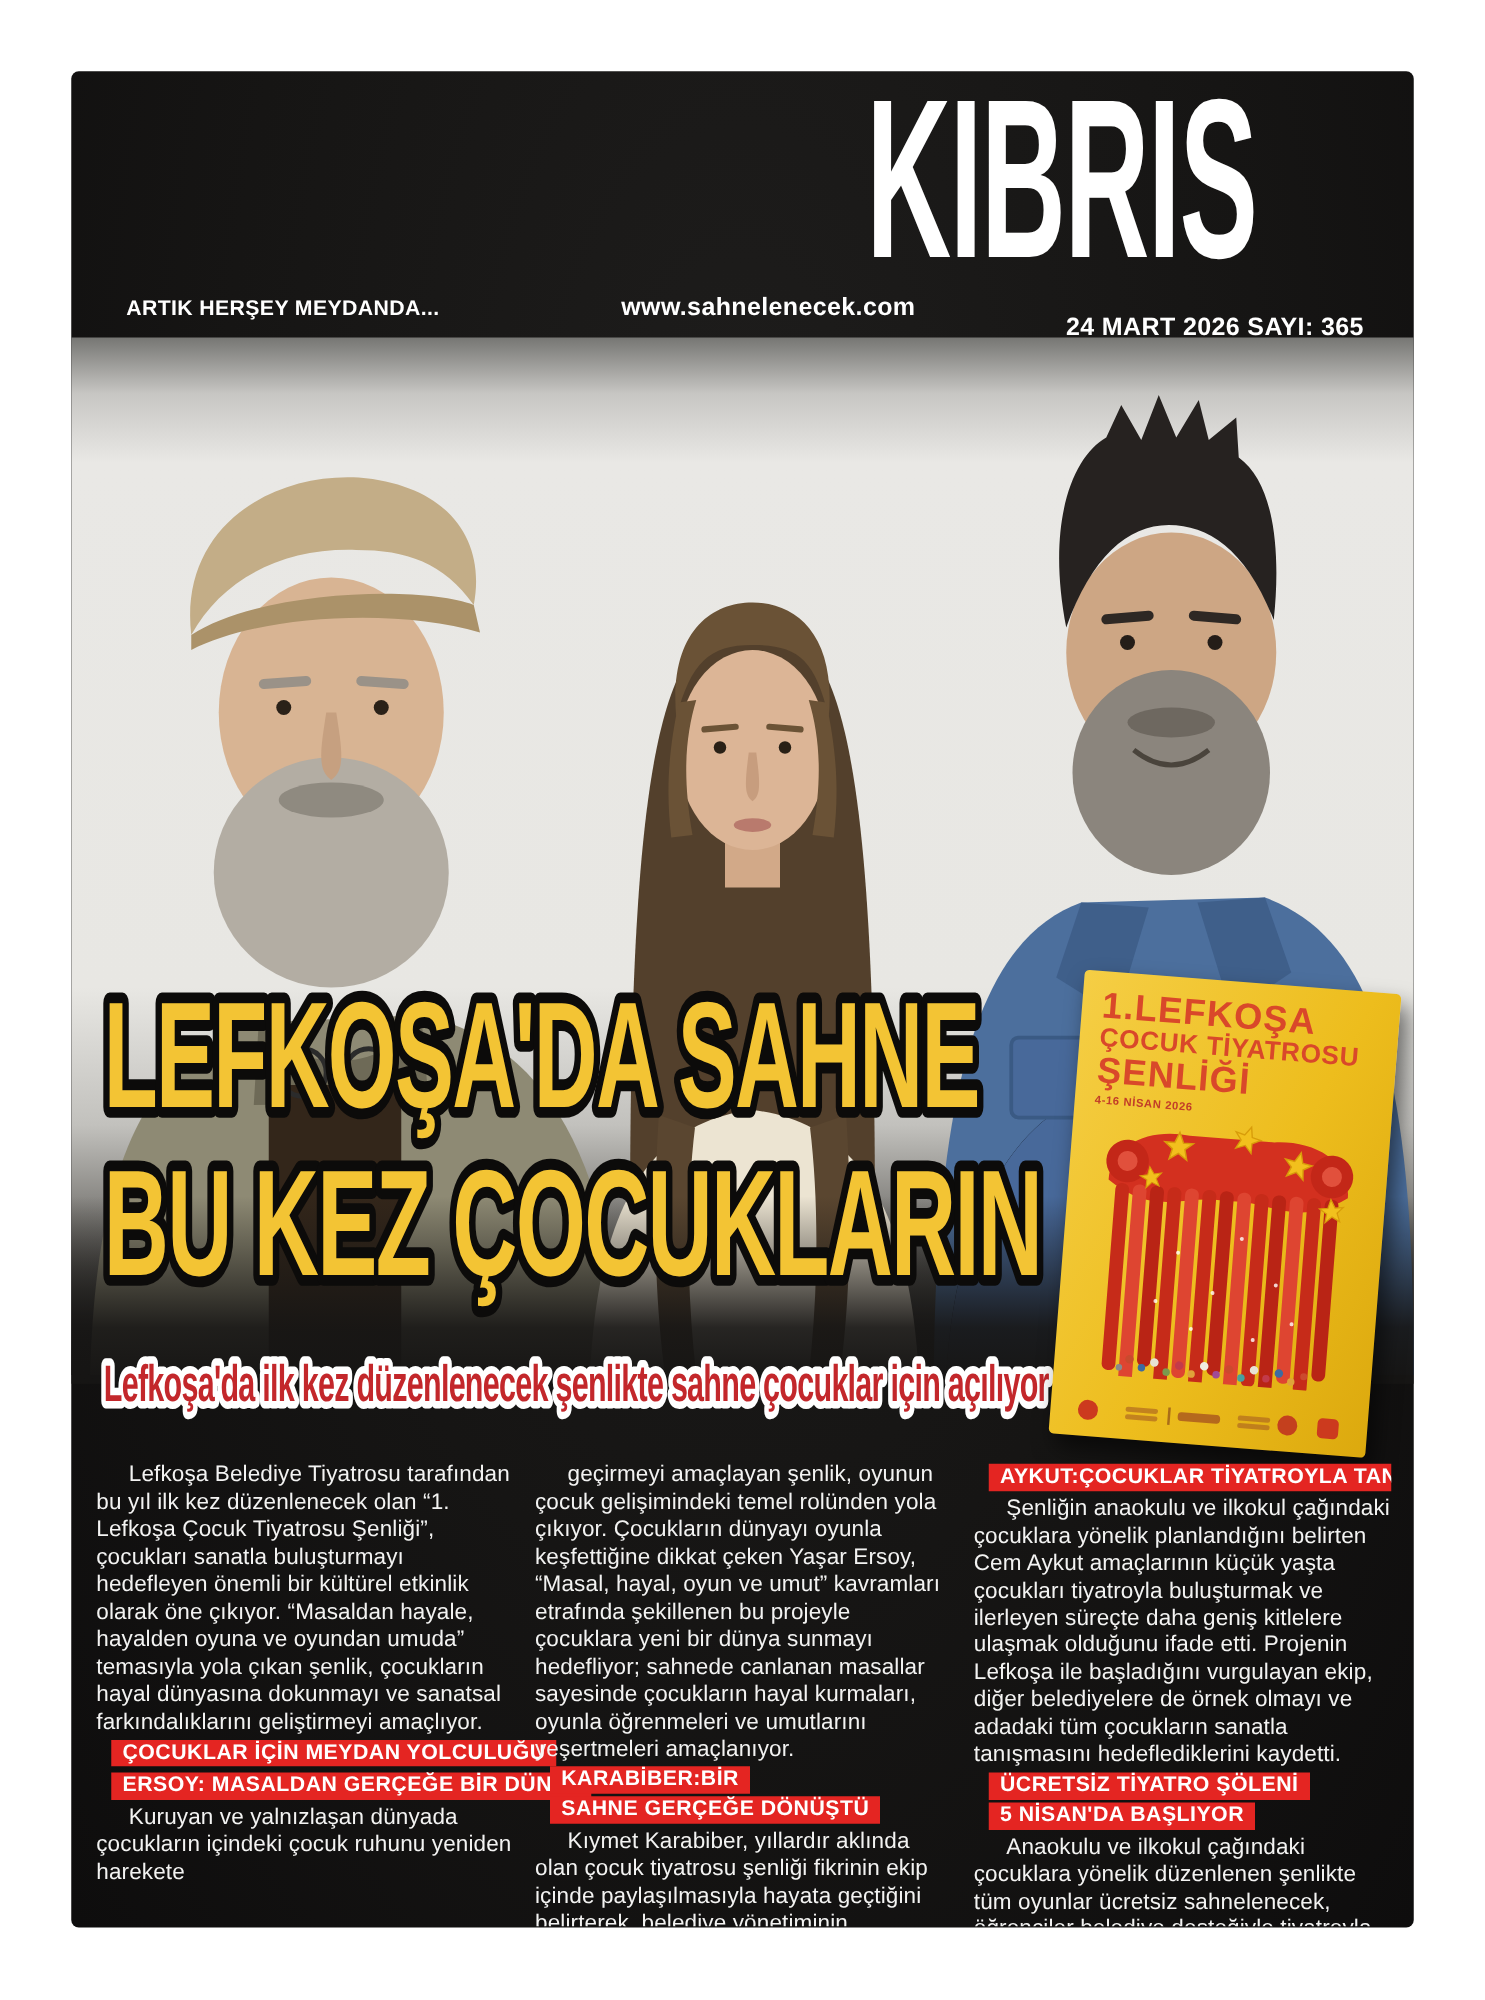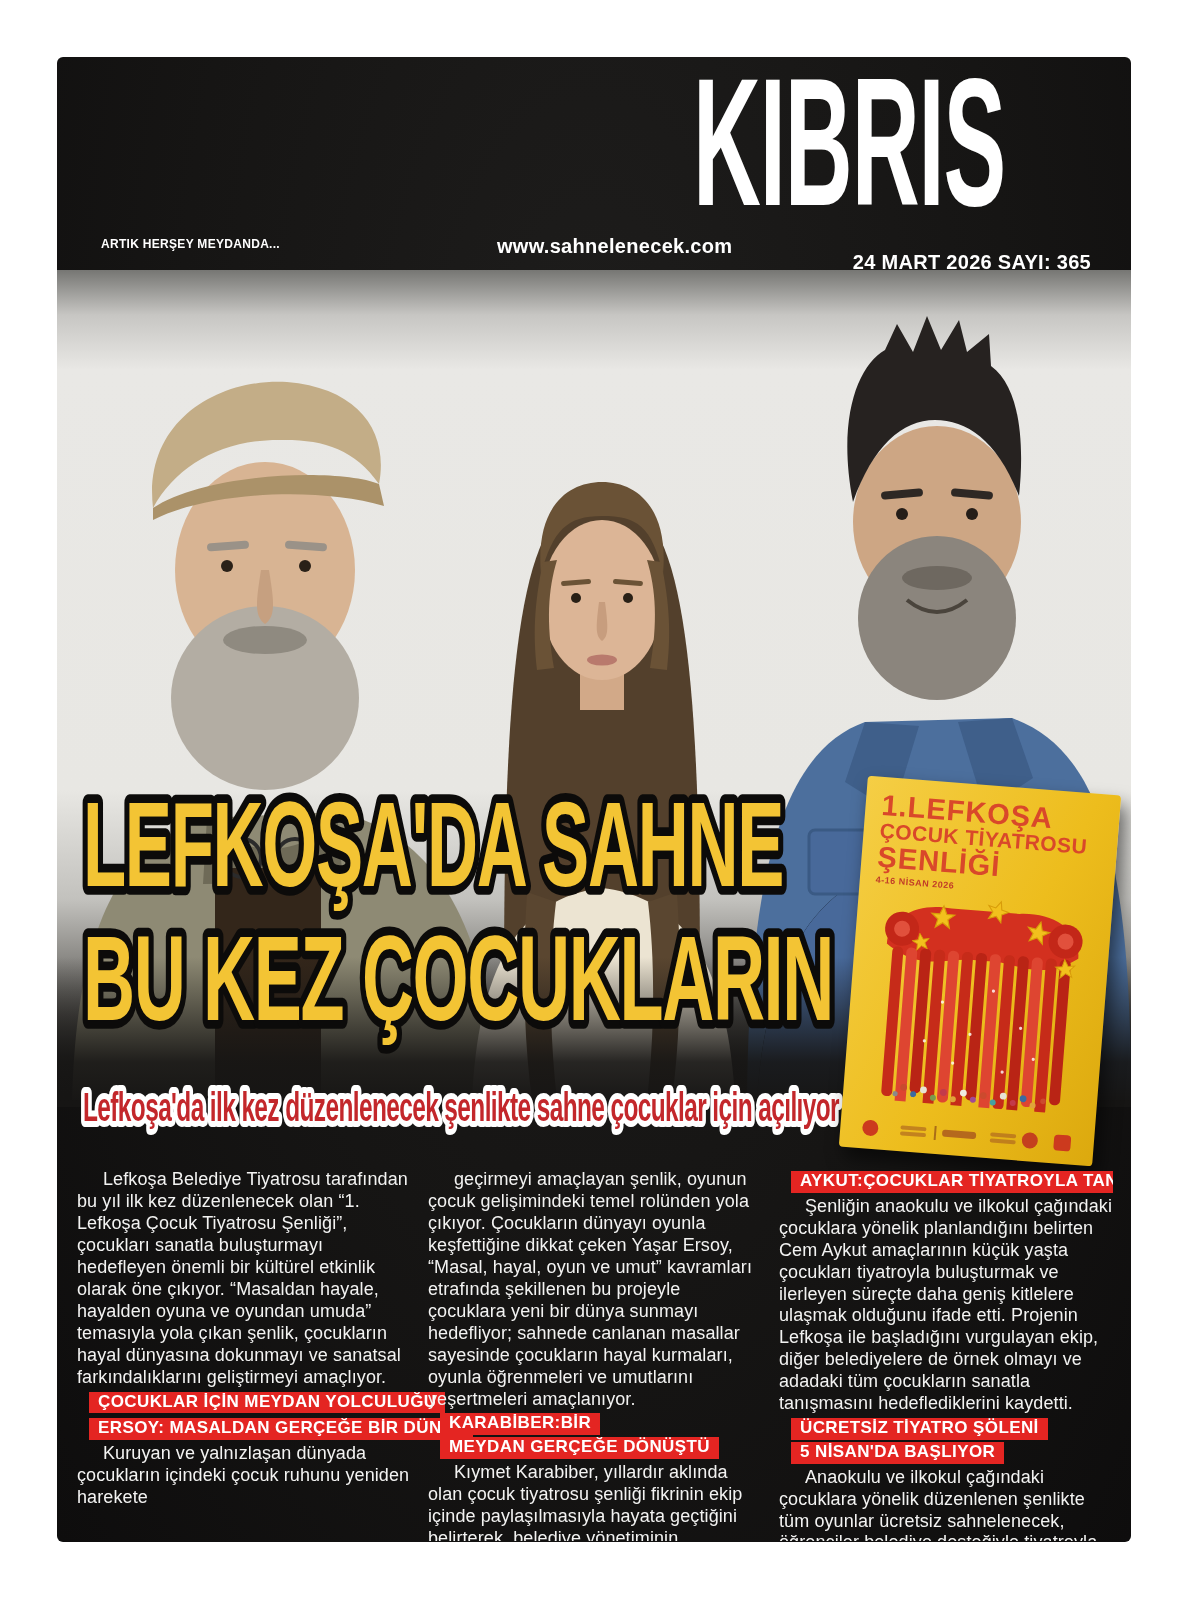--- a/index.html
+++ b/index.html
@@ -11,21 +11,21 @@
   
   .logo-red{position:absolute;left:26px;top:16px;width:620px;height:178px;border-radius:24px;
         background:radial-gradient(circle at 30% 35%, #d2221f 0%, #a81618 45%, #7c0f11 80%, #64090b 100%);
         box-shadow:inset 0 -30px 40px rgba(0,0,0,.35);}
   .logo-meydan{position:absolute;left:18px;top:-26px;width:584px;text-align:center;
         font-weight:bold;font-size:152px;color:#fff;letter-spacing:-11px;
         transform:scale(.96,1.12);transform-origin:center top;white-space:nowrap;}
   .logo-kibris{position:absolute;left:636px;top:-18px;font-weight:bold;font-size:168px;color:#fff;
         letter-spacing:-2px;transform:scale(.56,1.08);transform-origin:left top;white-space:nowrap;}
   .tagline-row{position:absolute;left:40px;top:178px;width:994px;height:26px;color:#fff;}
-  .tagline{position:absolute;left:4px;top:2px;font-weight:bold;font-size:12px;letter-spacing:.3px;}
+  .tagline{position:absolute;left:4px;top:2px;font-weight:bold;font-size:17px;letter-spacing:.3px;}
   .website{position:absolute;left:400px;top:0;font-weight:bold;font-size:20px;letter-spacing:.3px;}
   .issue{position:absolute;right:0;top:16px;font-weight:bold;font-size:20px;letter-spacing:.3px;}
   
   .photo{position:absolute;left:0;top:213px;width:1074px;height:830px;
         background:linear-gradient(180deg,#767673 0px,#c7c6c3 45px,#e9e8e5 100px,#e8e7e3 520px,
                    #c2c1bd 630px,#55534f 745px,#1b1a19 820px,#151413 830px);}
   .photo svg{display:block;}
   .photo-fade{position:absolute;left:0;top:900px;width:1074px;height:150px;
         background:linear-gradient(180deg,rgba(22,21,20,0) 0%,rgba(22,21,20,.92) 70%,#161514 100%);}
   
@@ -239,21 +239,21 @@
       <div class="col">
         <p>Lefkoşa Belediye Tiyatrosu tarafından bu yıl ilk kez düzenlenecek olan “1. Lefkoşa Çocuk Tiyatrosu Şenliği”, çocukları sanatla buluşturmayı hedefleyen önemli bir kültürel etkinlik olarak öne çıkıyor. “Masaldan hayale, hayalden oyuna ve oyundan umuda” temasıyla yola çıkan şenlik, çocukların hayal dünyasına dokunmayı ve sanatsal farkındalıklarını geliştirmeyi amaçlıyor.</p>
         <div class="hblock"><span class="redhead">ÇOCUKLAR İÇİN MEYDAN YOLCULUĞU</span></div>
         <div class="hblock"><span class="redhead">ERSOY: MASALDAN GERÇEĞE BİR DÜNYA</span></div>
         <p>Kuruyan ve yalnızlaşan dünyada çocukların içindeki çocuk ruhunu yeniden harekete</p>
       </div>
       <div class="col">
         <p>geçirmeyi amaçlayan şenlik, oyunun çocuk gelişimindeki temel rolünden yola çıkıyor. Çocukların dünyayı oyunla keşfettiğine dikkat çeken Yaşar Ersoy, “Masal, hayal, oyun ve umut” kavramları etrafında şekillenen bu projeyle çocuklara yeni bir dünya sunmayı hedefliyor; sahnede canlanan masallar sayesinde çocukların hayal kurmaları, oyunla öğrenmeleri ve umutlarını yeşertmeleri amaçlanıyor.</p>
         <div class="hblock">
           <span class="redhead">KARABİBER:BİR</span><br>
-          <span class="redhead l2">MEYDAN GERÇEĞE DÖNÜŞTÜ</span>
+          <span class="redhead l2">SAHNE GERÇEĞE DÖNÜŞTÜ</span>
         </div>
         <p>Kıymet Karabiber, yıllardır aklında olan çocuk tiyatrosu şenliği fikrinin ekip içinde paylaşılmasıyla hayata geçtiğini belirterek, belediye yönetiminin desteğiyle bu hayalin gerçeğe dönüştüğünü ve şenliğin uzun yıllar sürmesini hedeflediklerini ifade etti.</p>
       </div>
       <div class="col">
         <div class="hblock"><span class="redhead">AYKUT:ÇOCUKLAR TİYATROYLA TANIŞACAK</span></div>
         <p>Şenliğin anaokulu ve ilkokul çağındaki çocuklara yönelik planlandığını belirten Cem Aykut amaçlarının küçük yaşta çocukları tiyatroyla buluşturmak ve ilerleyen süreçte daha geniş kitlelere ulaşmak olduğunu ifade etti. Projenin Lefkoşa ile başladığını vurgulayan ekip, diğer belediyelere de örnek olmayı ve adadaki tüm çocukların sanatla tanışmasını hedeflediklerini kaydetti.</p>
         <div class="hblock">
           <span class="redhead">ÜCRETSİZ TİYATRO ŞÖLENİ</span><br>
           <span class="redhead l2">5 NİSAN'DA BAŞLIYOR</span>
         </div>

